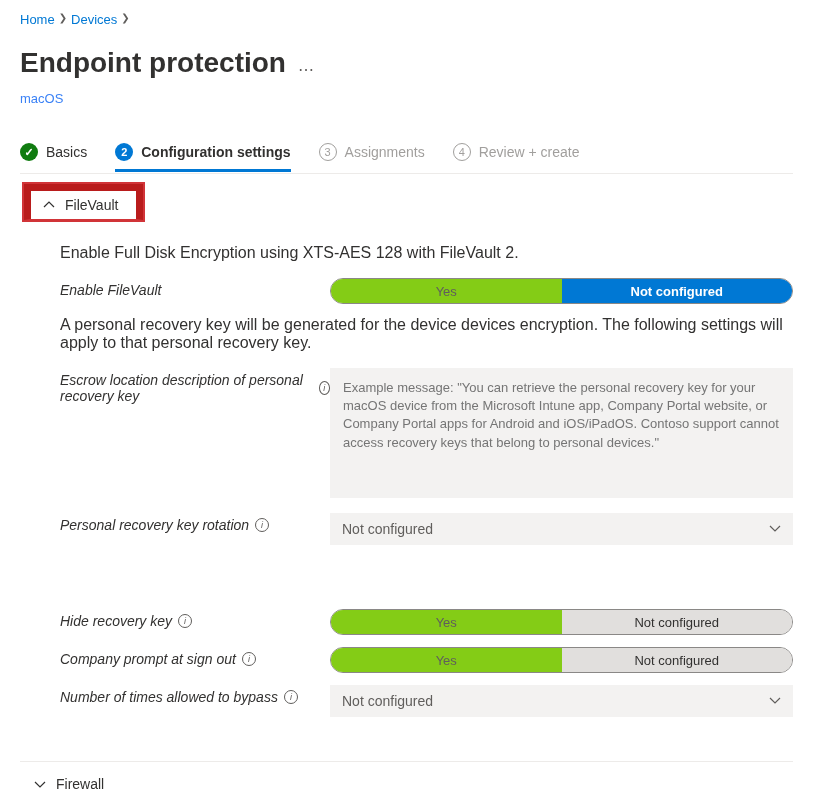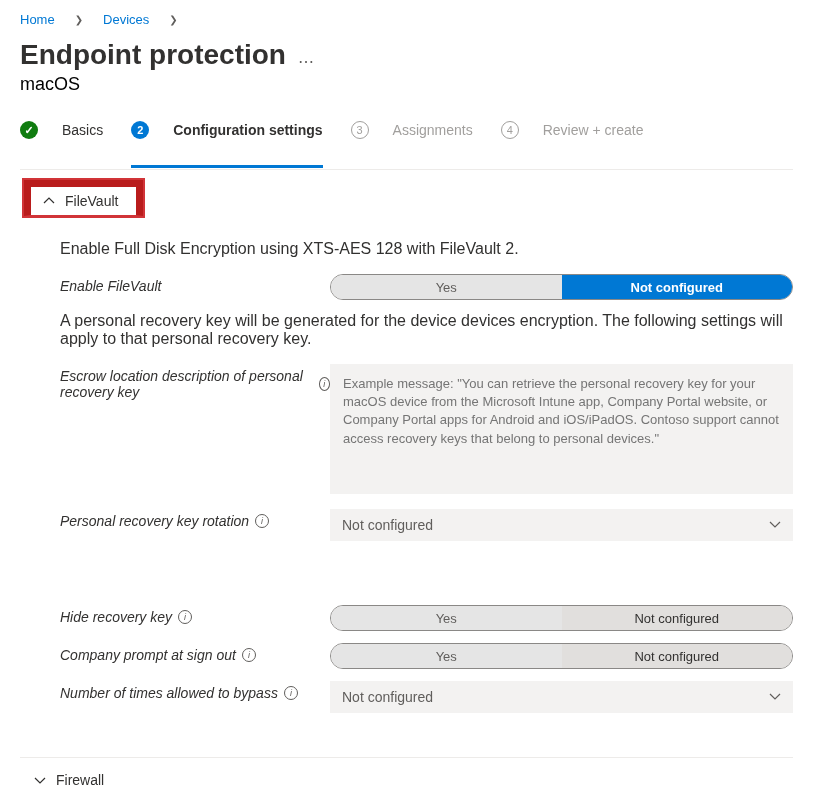--- a/index.html
+++ b/index.html
@@ -5,48 +5,48 @@
   * { box-sizing: border-box; }
   body {
     margin: 0;
     font-family: "Segoe UI", -apple-system, sans-serif;
     font-size: 14px;
     color: #323130;
     background: #fff;
     width: 813px;
   }
   .page { padding: 8px 20px 20px 20px; }
-  .breadcrumb { font-size: 13px; color: #0078d4; display: flex; align-items: center; gap: 20px; padding: 4px 0; }
+  .breadcrumb { font-size: 13px; color: #0078d4; display: flex; align-items: flex-start; gap: 4px; padding: 4px 0; }
   .breadcrumb a { color: #0078d4; text-decoration: none; cursor: pointer; }
   .breadcrumb .chev { color: #605e5c; font-size: 10px; }
-  .title-row { display: flex; align-items: flex-end; gap: 12px; margin-top: 8px; }
+  .title-row { display: flex; align-items: flex-end; gap: 12px; margin-top: 16px; }
   .page-title { font-size: 28px; font-weight: 600; margin: 0; color: #323130; }
   .ellipsis { color: #605e5c; font-size: 16px; cursor: pointer; letter-spacing:1px;}
-  .subtitle { font-size: 18px; color: #000000; margin-top: 3px; }
+  .subtitle { font-size: 13px; color: #3b82f6; margin-top: 12px; }
   .tabs { display: flex; gap: 28px; margin-top: 26px; align-items: center; border-bottom:1px solid transparent;}
-  .tab { display: flex; align-items: center; gap: 24px; padding-bottom: 26px; cursor: pointer; color: #323130; border-bottom: 3px solid transparent; }
+  .tab { display: flex; align-items: center; gap: 8px; padding-bottom: 8px; cursor: pointer; color: #323130; border-bottom: 3px solid transparent; margin-top: 11px; }
   .tab.disabled { color: #a19f9d; cursor: default; }
   .tab.active { font-weight: 600; border-bottom-color: #0078d4; }
   .tab .step { display: inline-flex; align-items: center; justify-content: center; width: 18px; height: 18px; border-radius: 50%; font-size: 11px; }
   .tab .step.done { background: #107c10; color: #fff; font-weight:bold; }
   .tab .step.current { background: #0078d4; color: #fff; }
   .tab .step.pending { border: 1px solid #a19f9d; color: #a19f9d; }
   .divider { border-top: 1px solid #edebe9; margin-top: 0; }
   .section-head { display: flex; align-items: center; gap: 10px; padding: 14px 0 14px 14px; cursor: pointer; border-bottom:1px solid #edebe9;margin-top:8px;}
   .section-head.collapsed-row { border-top:1px solid #edebe9; border-bottom:none;}
   .section-head.highlight { outline: 2px solid #d13438; border:7px solid #b91c1c; display:inline-flex; padding: 6px 18px 6px 12px; margin: 10px 0 10px 4px; border-bottom:1px solid #d13438;}
   .chevron-icon { display:inline-block; }
   .chevron-icon svg { display:block; }
   .section-body { padding: 4px 0 24px 40px; }
   .desc { font-size: 16px; margin: 10px 0 16px 0; }
   .form-row { display: flex; align-items: flex-start; margin: 12px 0; }
   .form-row .label-col { flex: 0 0 270px; display: flex; align-items: center; gap: 6px; color: #323130; padding-top:4px;font-style:italic; }
   .form-row .control-col { flex: 1; }
   .toggle-group { display: flex; border: 1px solid #8a8886; border-radius: 999px; overflow: hidden; height: 26px; width: 100%; }
-  .toggle-btn { flex: 1; display: flex; align-items: center; justify-content: center; font-size: 13px; cursor: pointer; background: #e5e5e5; color: #605e5c; }
+  .toggle-btn { flex: 1; display: flex; align-items: center; justify-content: center; font-size: 13px; cursor: pointer; background: #84cc16; color: #605e5c; }
   .toggle-btn.selected { background: #0078d4; color: #fff; font-weight:600; }
   .toggle-group.muted .toggle-btn.selected { background: #e1dfdd; color: #323130; font-weight:400; }
   .textarea-box { background: #f3f2f1; border:1px solid #f3f2f1; width: 100%; min-height: 130px; padding: 10px 12px; font-size: 13px; color: #605e5c; line-height: 1.4; resize:none; font-family:inherit;}
   .select-box { background: #f3f2f1; width: 100%; height: 32px; display: flex; align-items: center; justify-content: space-between; padding: 0 12px; color: #605e5c; cursor: pointer; }
   .select-box .sel-chev { color: #605e5c; }
   .info-icon { width: 14px; height: 14px; border: 1px solid #605e5c; border-radius: 50%; display: inline-flex; align-items: center; justify-content: center; font-size: 9px; color: #605e5c; cursor:pointer;}
   .check-icon::before { content:"✓"; font-size:11px; }
 </style>
 </head>
 <body>

